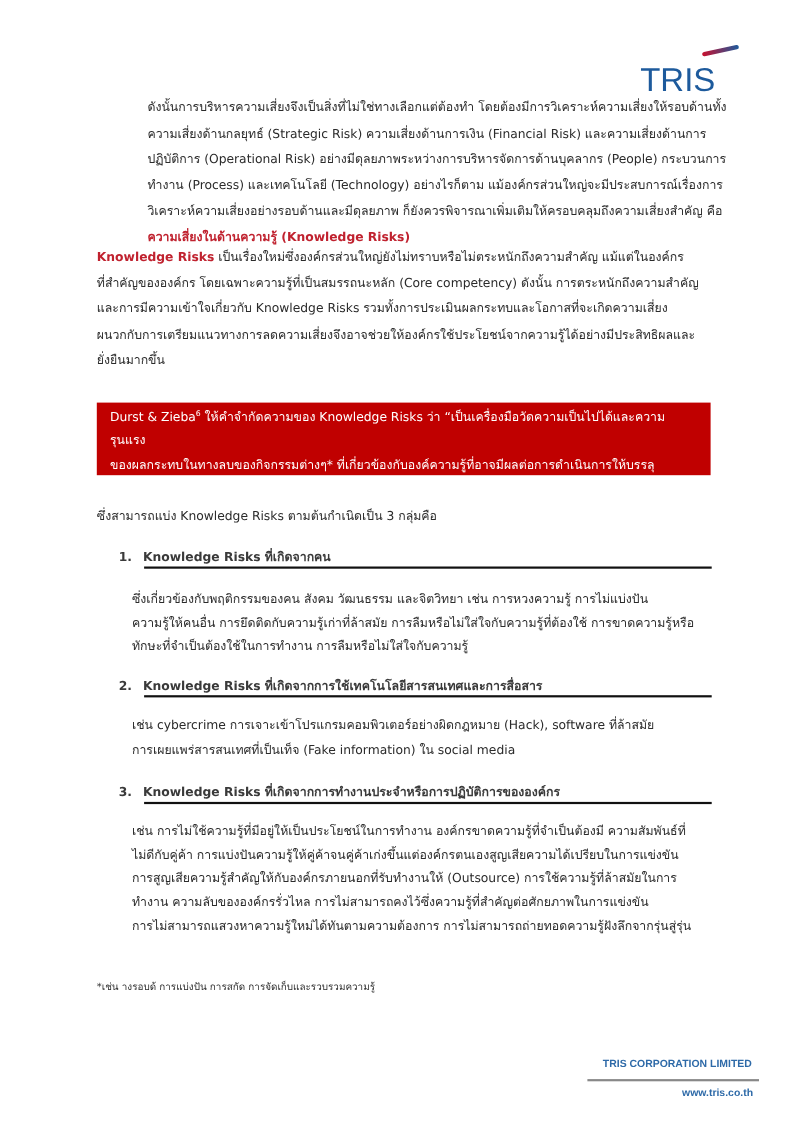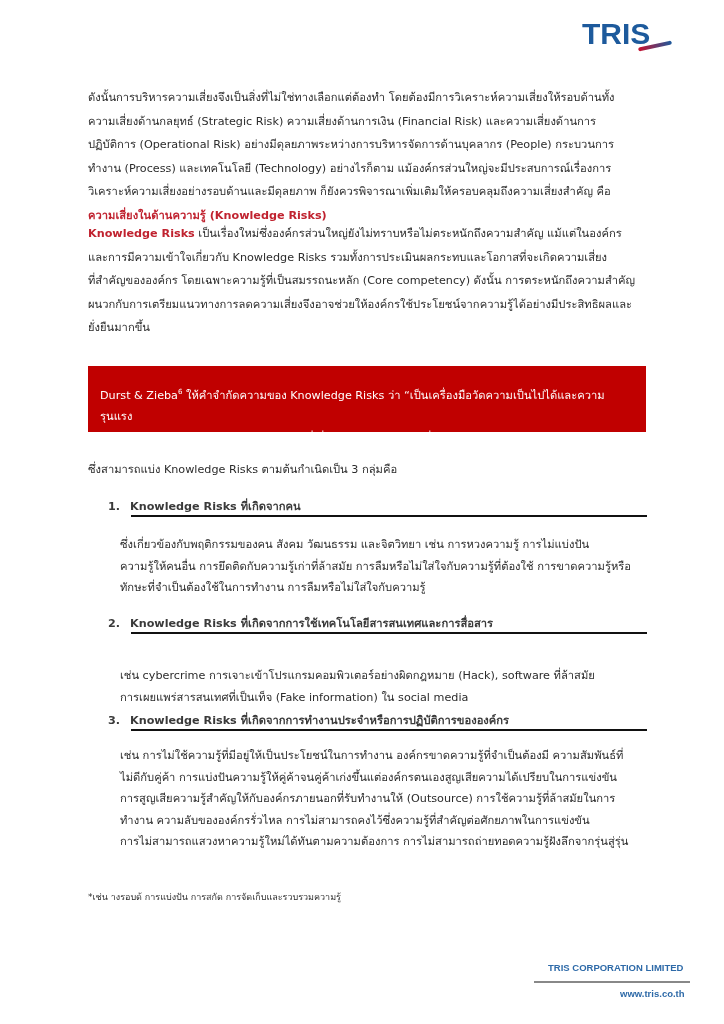--- a/index.html
+++ b/index.html
@@ -1,62 +1,62 @@
 <!DOCTYPE html>
 <html><head>
 <meta charset="utf-8">
 <style>
   html, body { margin: 0; padding: 0; background: #ffffff; }
   body { width: 724px; height: 1024px; position: relative; overflow: hidden;
          font-family: "DejaVu Sans", "Liberation Sans", sans-serif; color: #2b2b2b; }
   .logo { position: absolute; left: 576px; top: 20px; width: 140px; }
-  .logo .tris { font-family: "Liberation Sans", sans-serif; font-weight: bold; font-size: 30px;
-                color: #1d5a9c; letter-spacing: 0px; line-height: 28px; margin-left: 6px; position: relative; }
+  .logo .tris { font-family: "Liberation Sans", sans-serif; font-weight: normal; font-size: 30px;
+                color: #1d5a9c; letter-spacing: 0px; line-height: 28px; margin-left: 6px; position: relative; margin-top: 40px; }
   .logo .swoosh { position: absolute; left: 62px; top: 24px; width: 34px; height: 4px;
                   background: linear-gradient(90deg, #c8102e, #1d5a9c); border-radius: 3px; transform: rotate(-12deg); }
   .logo .academy { font-family: "Liberation Sans", sans-serif; font-weight: bold; font-size: 22px;
                    color: #4a90d0; line-height: 22px; letter-spacing: 0.5px; }
   .para { position: absolute; left: 88px; width: 560px; font-size: 11.2px; line-height: 23.5px; }
   .red { color: #c0222f; font-weight: bold; }
   .quote { position: absolute; left: 88px; top: 366px; width: 558px; height: 66px;
            background: #c00000; color: #ffffff; font-size: 11.2px; line-height: 21.5px;
-           padding: 16px 12px; box-sizing: border-box; }
+           padding: 0 12px; box-sizing: border-box; }
   .quote sup { font-size: 7px; }
   .item-head { position: absolute; left: 108px; width: 540px; font-size: 11.2px; font-weight: bold; color: #3a3a3a; }
   .item-head .num { display: inline-block; width: 22px; }
   .rule { position: absolute; left: 131px; width: 516px; height: 2px; background: #111; }
   .item-body { position: absolute; left: 120px; width: 520px; font-size: 11.2px; line-height: 21.5px; }
   .footnote { position: absolute; left: 88px; top: 890px; font-size: 9px; color: #2b2b2b; }
   .footer-company { position: absolute; left: 548px; top: 962px; font-size: 9.5px; font-weight: bold;
                     color: #2e6aa8; font-family: "Liberation Sans", sans-serif; }
   .footer-rule { position: absolute; left: 534px; top: 981px; width: 156px; height: 2px; background: #888; }
   .footer-url { position: absolute; left: 620px; top: 988px; font-size: 9.5px; font-weight: bold;
                 color: #2e6aa8; font-family: "Liberation Sans", sans-serif; }
 </style>
 </head>
 <body>
 
 <div class="logo">
   <div class="tris">TRIS</div>
   <div class="swoosh"></div>
 </div>
 
-<div class="para" style="top:86px;">
+<div class="para" style="top:86px;margin-left:46px;">
   <div>ดังนั้นการบริหารความเสี่ยงจึงเป็นสิ่งที่ไม่ใช่ทางเลือกแต่ต้องทำ โดยต้องมีการวิเคราะห์ความเสี่ยงให้รอบด้านทั้ง</div>
   <div>ความเสี่ยงด้านกลยุทธ์ (Strategic Risk) ความเสี่ยงด้านการเงิน (Financial Risk) และความเสี่ยงด้านการ</div>
   <div>ปฏิบัติการ (Operational Risk) อย่างมีดุลยภาพระหว่างการบริหารจัดการด้านบุคลากร (People) กระบวนการ</div>
   <div>ทำงาน (Process) และเทคโนโลยี (Technology) อย่างไรก็ตาม แม้องค์กรส่วนใหญ่จะมีประสบการณ์เรื่องการ</div>
   <div>วิเคราะห์ความเสี่ยงอย่างรอบด้านและมีดุลยภาพ ก็ยังควรพิจารณาเพิ่มเติมให้ครอบคลุมถึงความเสี่ยงสำคัญ คือ</div>
   <div class="red">ความเสี่ยงในด้านความรู้ (Knowledge Risks)</div>
 </div>
 
 <div class="para" style="top:222px;">
   <div><span class="red">Knowledge Risks</span><span> เป็นเรื่องใหม่ซึ่งองค์กรส่วนใหญ่ยังไม่ทราบหรือไม่ตระหนักถึงความสำคัญ แม้แต่ในองค์กร</span></div>
+  <div>ที่สำคัญขององค์กร โดยเฉพาะความรู้ที่เป็นสมรรถนะหลัก (Core competency) ดังนั้น การตระหนักถึงความสำคัญ</div>
   <div>และการมีความเข้าใจเกี่ยวกับ Knowledge Risks รวมทั้งการประเมินผลกระทบและโอกาสที่จะเกิดความเสี่ยง</div>
-  <div>ที่สำคัญขององค์กร โดยเฉพาะความรู้ที่เป็นสมรรถนะหลัก (Core competency) ดังนั้น การตระหนักถึงความสำคัญ</div>
   <div>ผนวกกับการเตรียมแนวทางการลดความเสี่ยงจึงอาจช่วยให้องค์กรใช้ประโยชน์จากความรู้ได้อย่างมีประสิทธิผลและ</div>
   <div>ยั่งยืนมากขึ้น</div>
 </div>
 
 <div class="quote">
   <div><span>Durst &amp; Zieba</span><sup>6</sup><span> ให้คำจำกัดความของ Knowledge Risks ว่า “เป็นเครื่องมือวัดความเป็นไปได้และความรุนแรง</span></div>
   <div>ของผลกระทบในทางลบของกิจกรรมต่างๆ* ที่เกี่ยวข้องกับองค์ความรู้ที่อาจมีผลต่อการดำเนินการให้บรรลุ</div>
   <div>วัตถุประสงค์ขององค์กรในทุกระดับ”</div>
 </div>
 
@@ -69,21 +69,21 @@
 <div class="item-body" style="top:534px;">
   <div>ซึ่งเกี่ยวข้องกับพฤติกรรมของคน สังคม วัฒนธรรม และจิตวิทยา เช่น การหวงความรู้ การไม่แบ่งปัน</div>
   <div>ความรู้ให้คนอื่น การยึดติดกับความรู้เก่าที่ล้าสมัย การลืมหรือไม่ใส่ใจกับความรู้ที่ต้องใช้ การขาดความรู้หรือ</div>
   <div>ทักษะที่จำเป็นต้องใช้ในการทำงาน การลืมหรือไม่ใส่ใจกับความรู้</div>
 </div>
 
 <div class="item-head" style="top:614px;">
   <span class="num">2.</span><span>Knowledge Risks ที่เกิดจากการใช้เทคโนโลยีสารสนเทศและการสื่อสาร</span>
 </div>
 <div class="rule" style="top:632px;"></div>
-<div class="item-body" style="top:649px;margin-top:16px;">
+<div class="item-body" style="top:649px;">
   <div>เช่น cybercrime การเจาะเข้าโปรแกรมคอมพิวเตอร์อย่างผิดกฎหมาย (Hack), software ที่ล้าสมัย</div>
   <div>การเผยแพร่สารสนเทศที่เป็นเท็จ (Fake information) ใน social media</div>
 </div>
 
 <div class="item-head" style="top:711px;">
   <span class="num">3.</span><span>Knowledge Risks ที่เกิดจากการทำงานประจำหรือการปฏิบัติการขององค์กร</span>
 </div>
 <div class="rule" style="top:729px;"></div>
 <div class="item-body" style="top:745px;">
   <div>เช่น การไม่ใช้ความรู้ที่มีอยู่ให้เป็นประโยชน์ในการทำงาน องค์กรขาดความรู้ที่จำเป็นต้องมี ความสัมพันธ์ที่</div>

